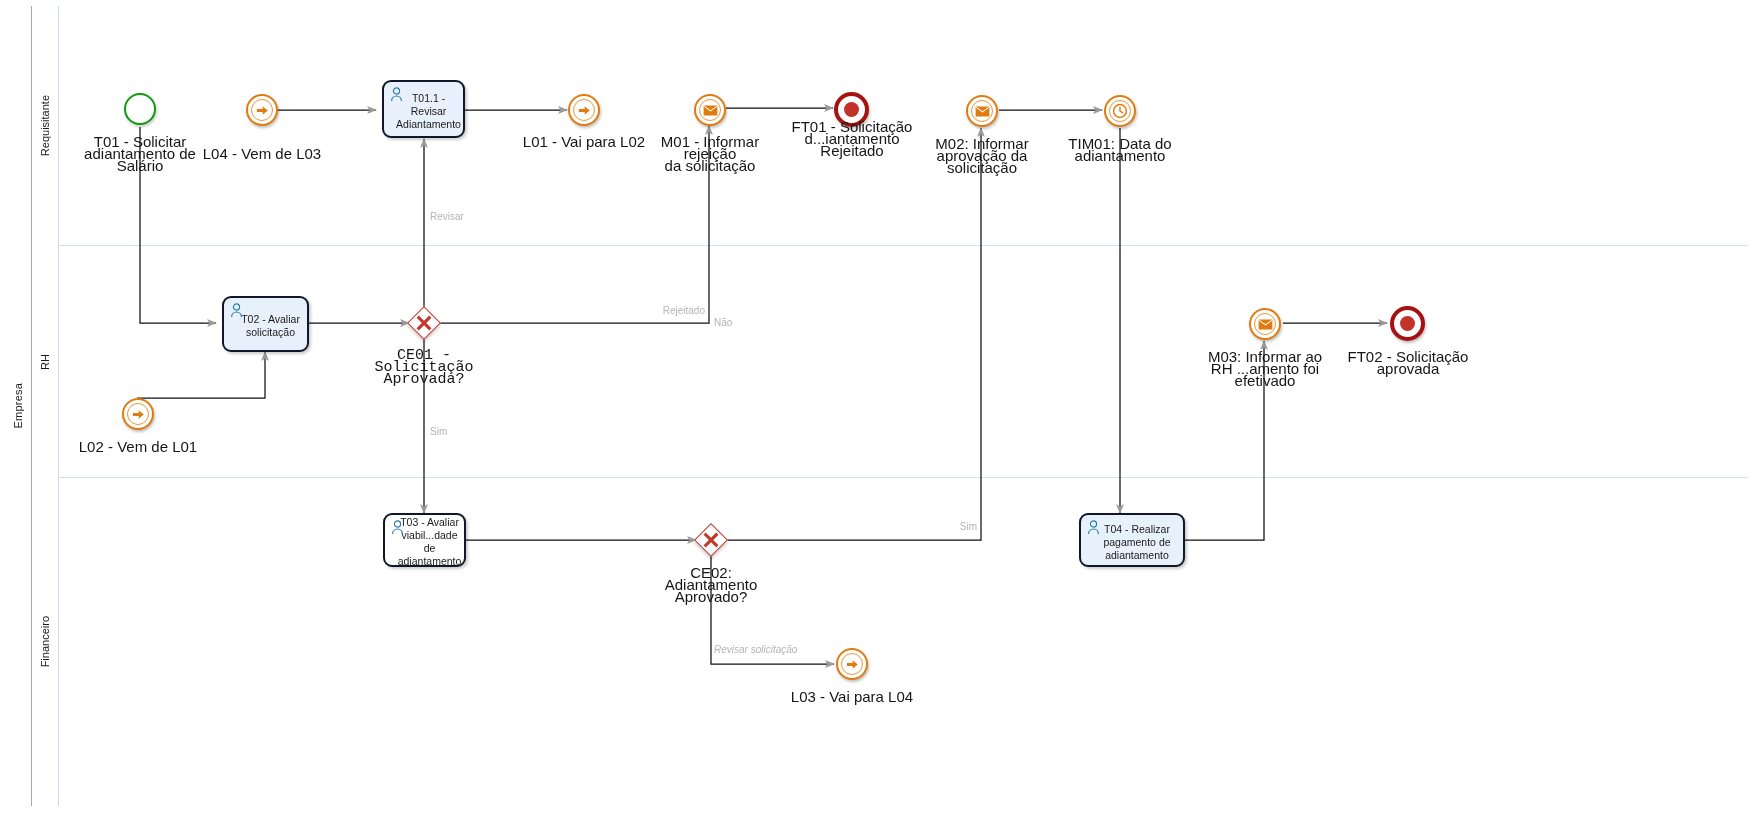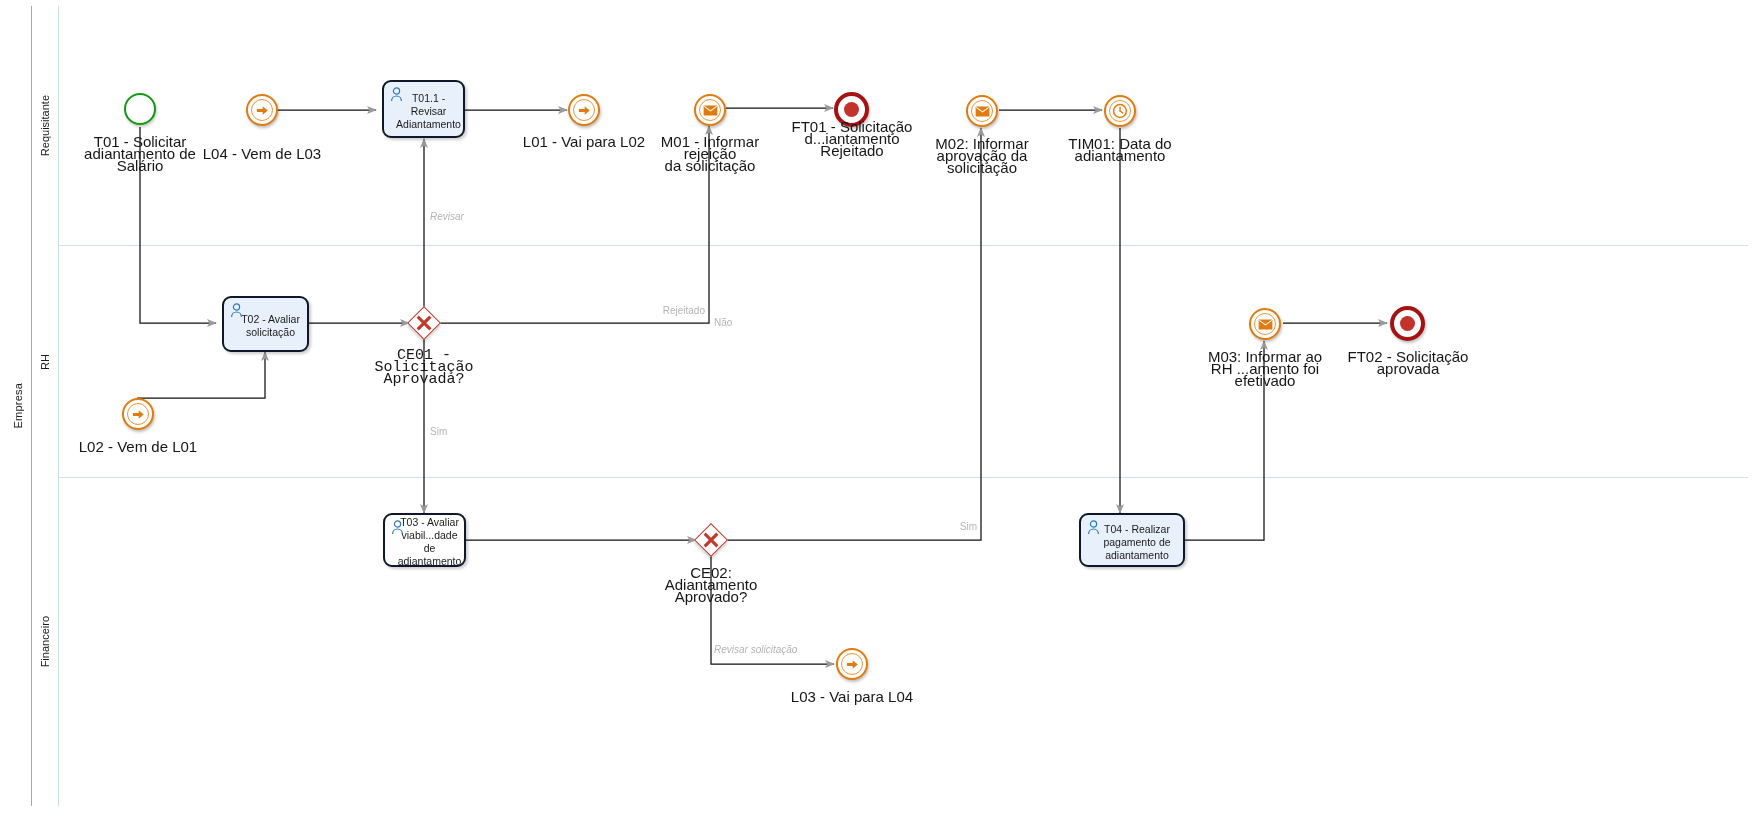--- a/index.html
+++ b/index.html
@@ -375,21 +375,21 @@
     <div class="node evt evt-ring-outer" style="left:836px;top:648px;width:32px;height:32px;">
       <div class="evt-ring-inner"></div>
       <div class="evt-icon">
         <svg width="15" height="15" viewBox="0 0 16 16">
             <path d="M2 6.4h6.2V3.4L13.6 8l-5.4 4.6V9.6H2z" fill="#e07b10"></path>
           </svg>
       </div>
     </div>
     <div class="nlabel" style="left:787px;top:691px;width:130px;">L03 - Vai para L04</div>
 
-    <div class="flabel" style="left:430px;top:211px;font-style:italic;">Revisar</div>
+    <div class="flabel" style="left:430px;top:211px;">Revisar</div>
     <div class="flabel r" style="left:595px;top:305px;width:110px;">Rejeitado</div>
     <div class="flabel" style="left:714px;top:317px;">Não</div>
     <div class="flabel" style="left:430px;top:426px;">Sim</div>
     <div class="flabel r" style="left:877px;top:521px;width:100px;">Sim</div>
     <div class="flabel" style="left:714px;top:644px;font-style:italic;">Revisar solicitação</div>
 
   </div>
 </div>
 
 </body></html>

